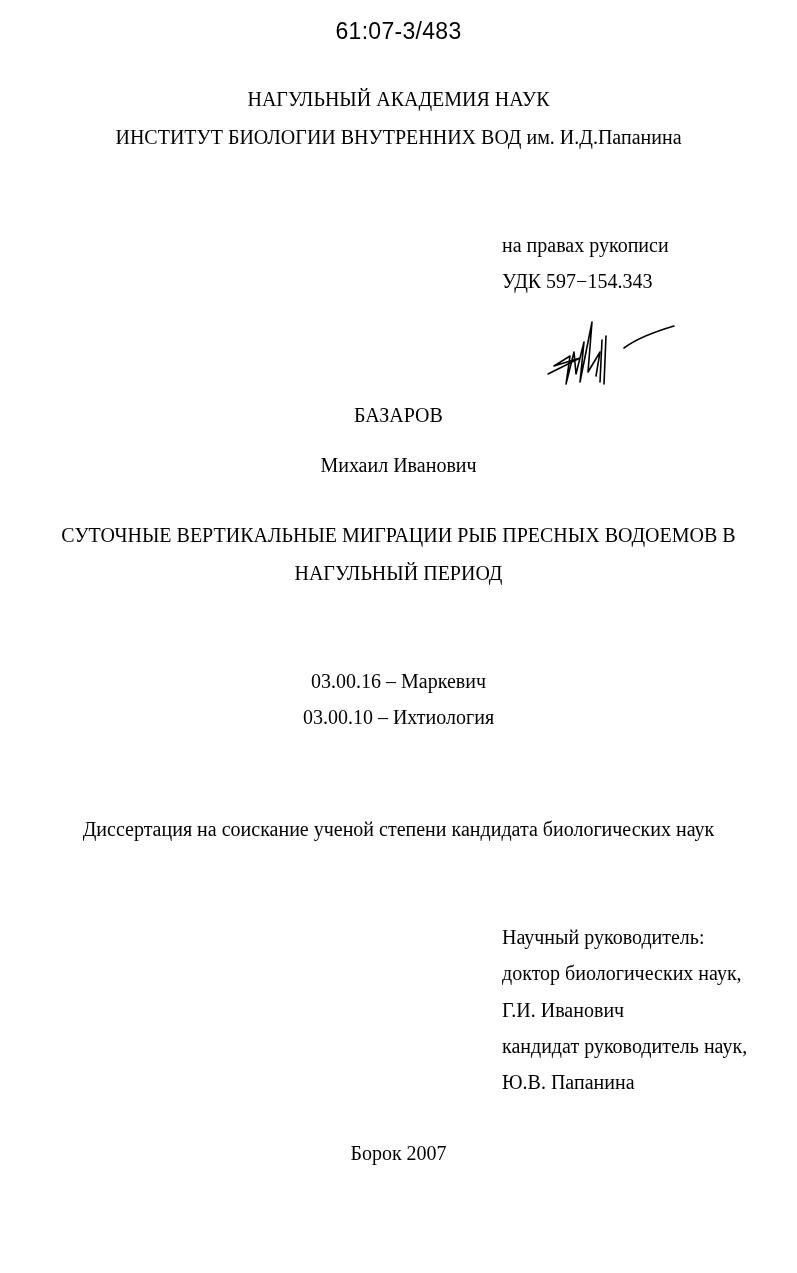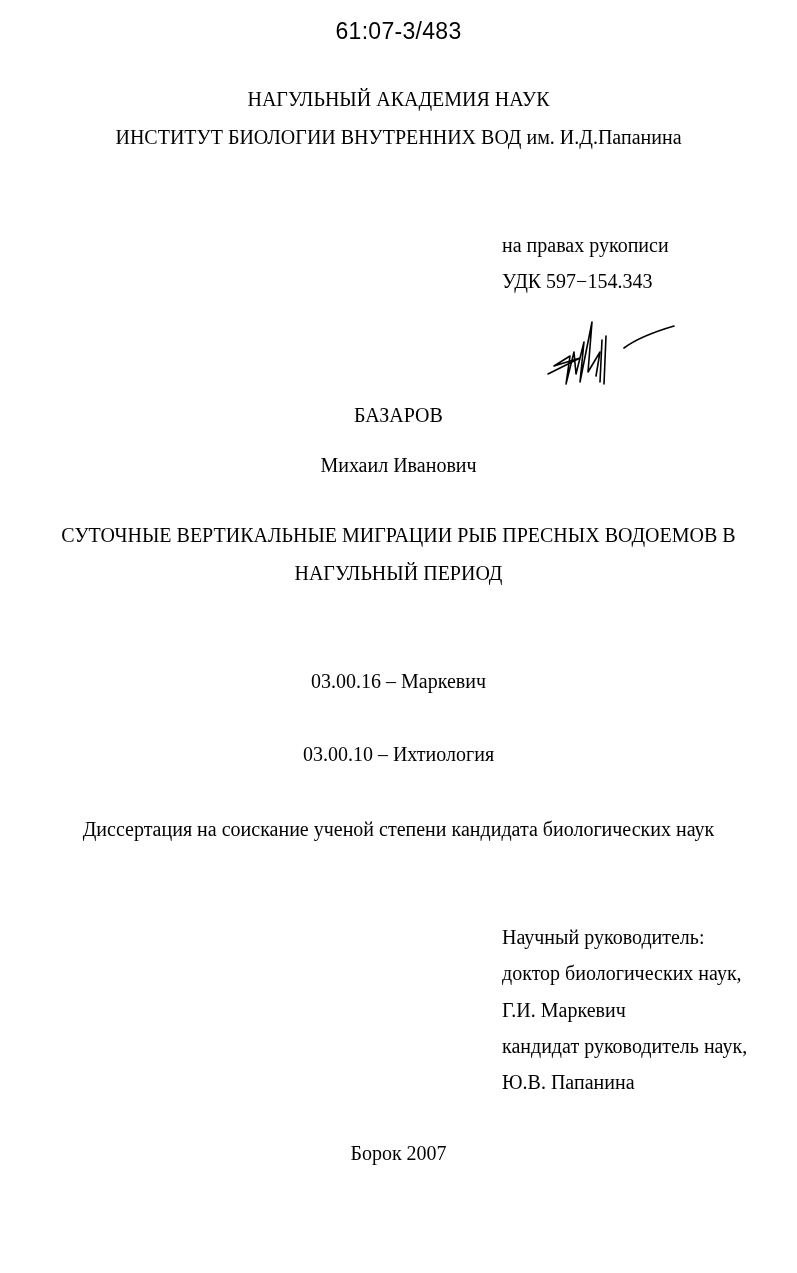--- a/index.html
+++ b/index.html
@@ -30,23 +30,23 @@
   <path d="M84 36 Q100 24 134 14"></path>
 </svg>
 
 <div class="abs center serif t20" style="top:404px;">БАЗАРОВ</div>
 <div class="abs center serif t20" style="top:454px;">Михаил Иванович</div>
 
 <div class="abs center serif t20" style="top:524px;">СУТОЧНЫЕ ВЕРТИКАЛЬНЫЕ МИГРАЦИИ РЫБ ПРЕСНЫХ ВОДОЕМОВ В</div>
 <div class="abs center serif t20" style="top:562px;">НАГУЛЬНЫЙ ПЕРИОД</div>
 
 <div class="abs center serif t20" style="top:670px;">03.00.16 – Маркевич</div>
-<div class="abs center serif t20" style="top:743px;">03.00.10 – Ихтиология</div>
+<div class="abs center serif t20" style="top:706px;">03.00.10 – Ихтиология</div>
 
 <div class="abs center serif t20" style="top:818px;">Диссертация на соискание ученой степени кандидата биологических наук</div>
 
 <div class="abs serif t20 right-block" style="top:926px;">Научный руководитель:</div>
 <div class="abs serif t20 right-block" style="top:962px;">доктор биологических наук,</div>
-<div class="abs serif t20 right-block" style="top:999px;">Г.И. Маркевич</div>
+<div class="abs serif t20 right-block" style="top:999px;">Г.И. Иванович</div>
 <div class="abs serif t20 right-block" style="top:1035px;">кандидат руководитель наук,</div>
 <div class="abs serif t20 right-block" style="top:1071px;">Ю.В. Папанина</div>
 
 <div class="abs center serif t20" style="top:1142px;">Борок 2007</div>
 
 </body></html>

